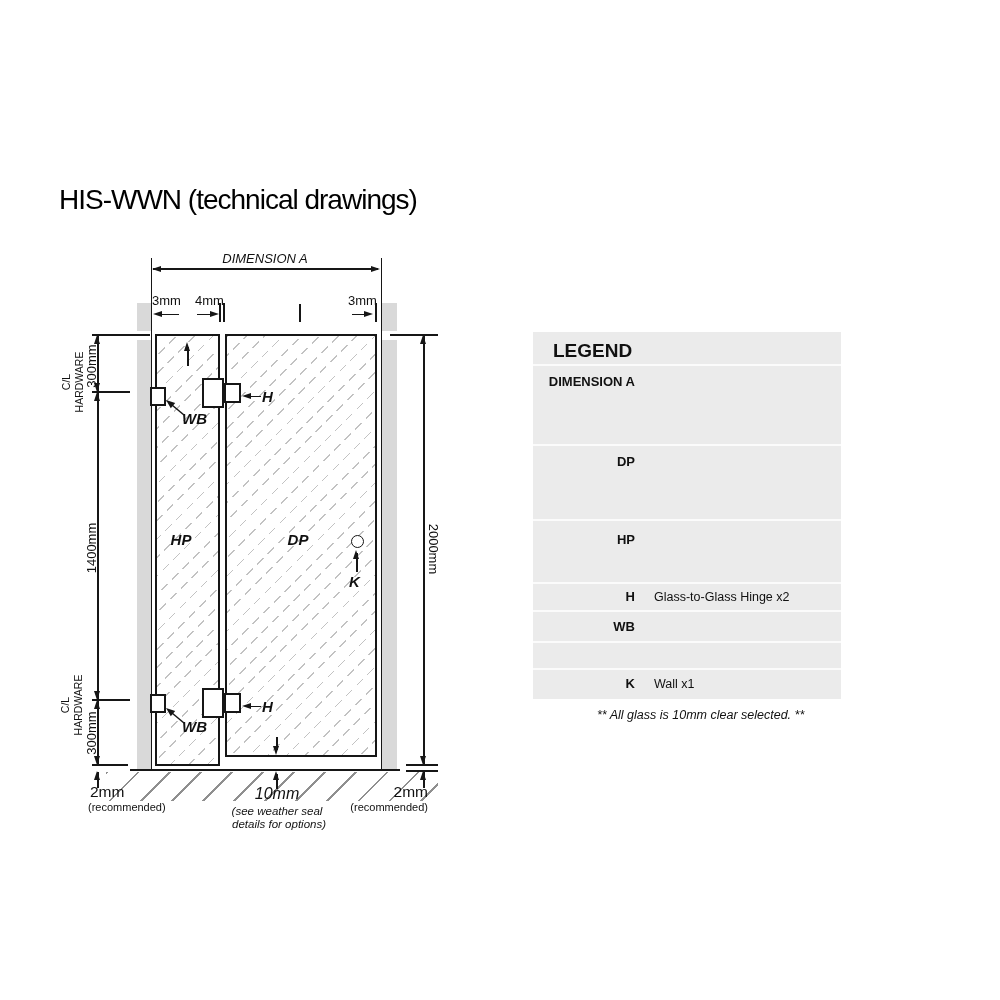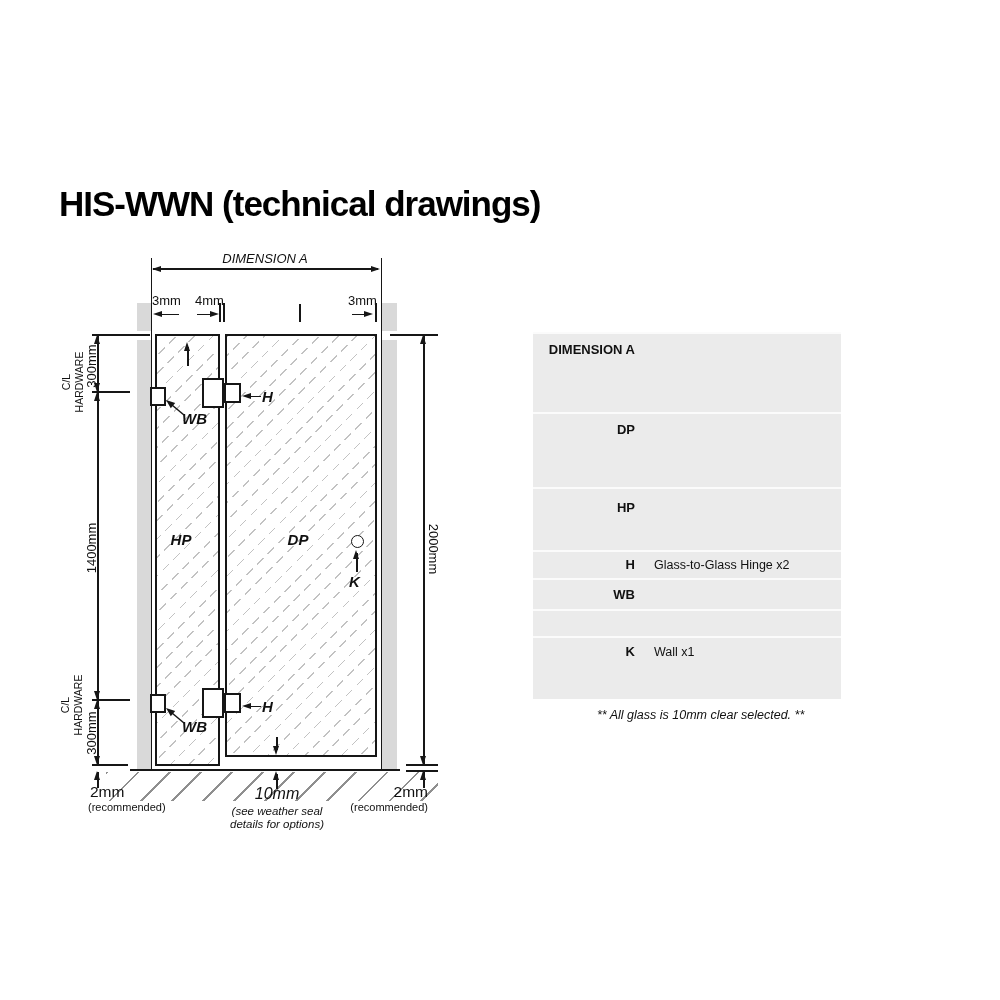--- a/index.html
+++ b/index.html
@@ -21,21 +21,21 @@
   .t{position:absolute;white-space:nowrap;}
   .dim{font-size:13px;}
   .it{font-style:italic;}
   .lblBI{font-size:15px;font-weight:bold;font-style:italic;z-index:6;}
   .rot-ccw{transform:rotate(-90deg);}
   .rot-cw{transform:rotate(90deg);}
   .rot{position:absolute;display:flex;flex-direction:column;align-items:center;justify-content:center;text-align:center;}
   .floorhatch{position:absolute;
     background-image:repeating-linear-gradient(135deg,#8f8f8f 0 2px,transparent 2px 22px);}
   .knob{position:absolute;width:11px;height:11px;border:1.5px solid #161616;border-radius:50%;background:#fff;z-index:6;}
-  .title{position:absolute;font-size:35px;font-weight:bold;letter-spacing:-1px;color:#000;}
+  .title{position:absolute;font-size:28px;font-weight:normal;letter-spacing:-1px;color:#000;}
   
   .legend{position:absolute;left:533px;top:332px;width:308px;height:367px;background:#ebebeb;}
   .lg-head{box-sizing:border-box;height:32px;padding:8px 0 0 20px;font-size:19px;font-weight:bold;}
   .lg-row{box-sizing:border-box;display:flex;border-top:2px solid #fbfbfb;}
   .lg-term{width:102px;text-align:right;font-weight:bold;font-size:13px;flex:none;}
   .lg-desc{margin-left:19px;font-size:12.5px;line-height:16px;white-space:pre-line;}
   .nowrap .lg-desc{white-space:nowrap;}
   .footnote{position:absolute;left:597px;top:708px;font-size:12.5px;font-style:italic;}
   svg{position:absolute;left:0;top:0;}
 </style>
@@ -153,26 +153,27 @@
     <polygon points="166,400 175.2,402.9 170.8,408.3" fill="#161616"></polygon>
     <line x1="184" y1="723" x2="172" y2="713" stroke="#161616" stroke-width="1.5"></line>
     <polygon points="166,708 175.2,710.9 170.8,716.3" fill="#161616"></polygon>
   </svg>
 
   <div class="t" style="left:90px;top:783px;font-size:15.5px;">2mm</div>
   <div class="t" style="left:88px;top:801px;font-size:11px;">(recommended)</div>
 
   <div class="t it" style="left:227px;top:785px;width:100px;text-align:center;font-size:16px;">10mm</div>
   <div class="t it" style="left:217px;top:805px;width:120px;text-align:center;font-size:11.5px;">(see weather seal</div>
-  <div class="t it" style="left:217px;top:818px;width:120px;text-align:center;font-size:11.5px;">details for options)</div>
+  <div class="t it" style="left:206px;top:818px;width:120px;text-align:right;font-size:11.5px;">details for options)</div>
 
   <div class="t" style="left:388px;top:783px;width:40px;text-align:right;font-size:15.5px;">2mm</div>
   <div class="t" style="left:348px;top:801px;width:80px;text-align:right;font-size:11px;">(recommended)</div>
 
   <div class="legend">
+    <div class="lg-head">LEGEND</div>
     <div class="lg-row" style="height:80px;padding-top:8px;">
       <div class="lg-term">DIMENSION A</div>
     </div>
     <div class="lg-row" style="height:75px;padding-top:8px;">
       <div class="lg-term">DP</div>
     </div>
     <div class="lg-row" style="height:63px;padding-top:11px;">
       <div class="lg-term">HP</div>
     </div>
     <div class="lg-row" style="height:28px;padding-top:5px;">

